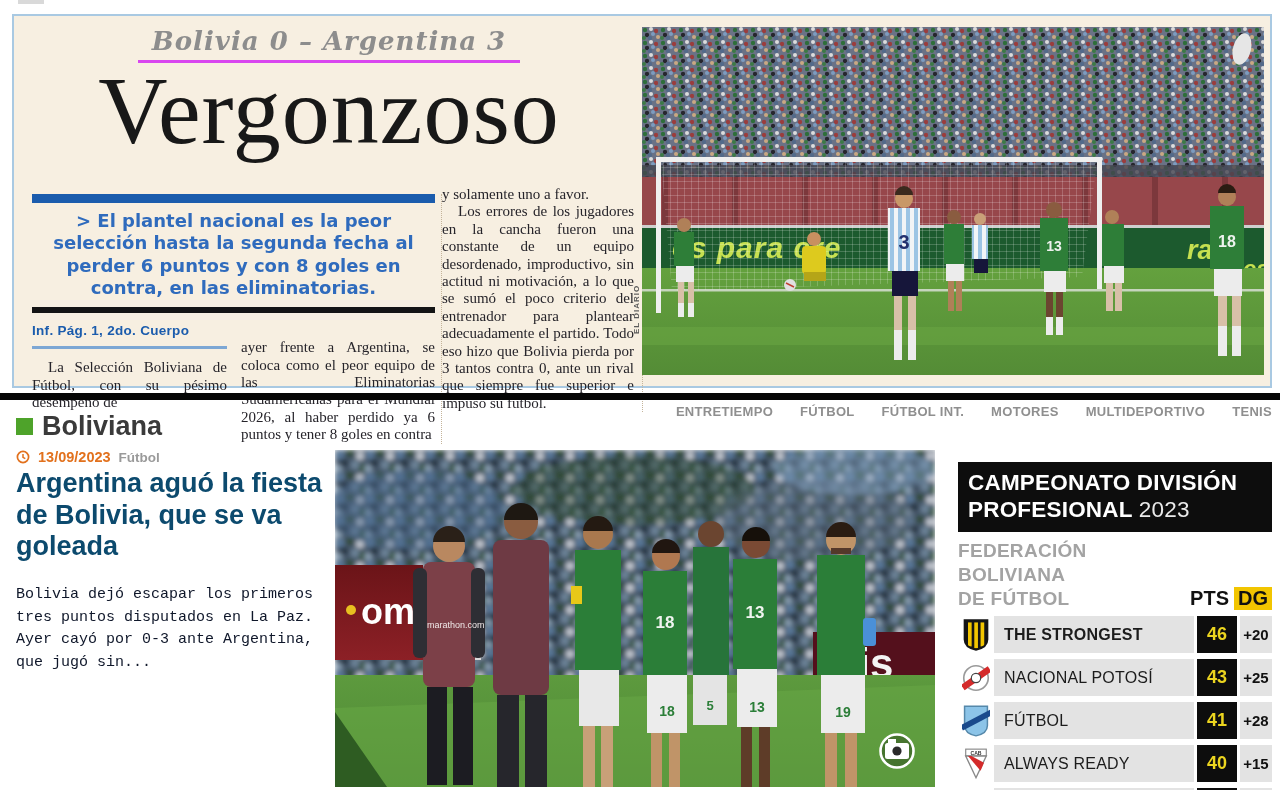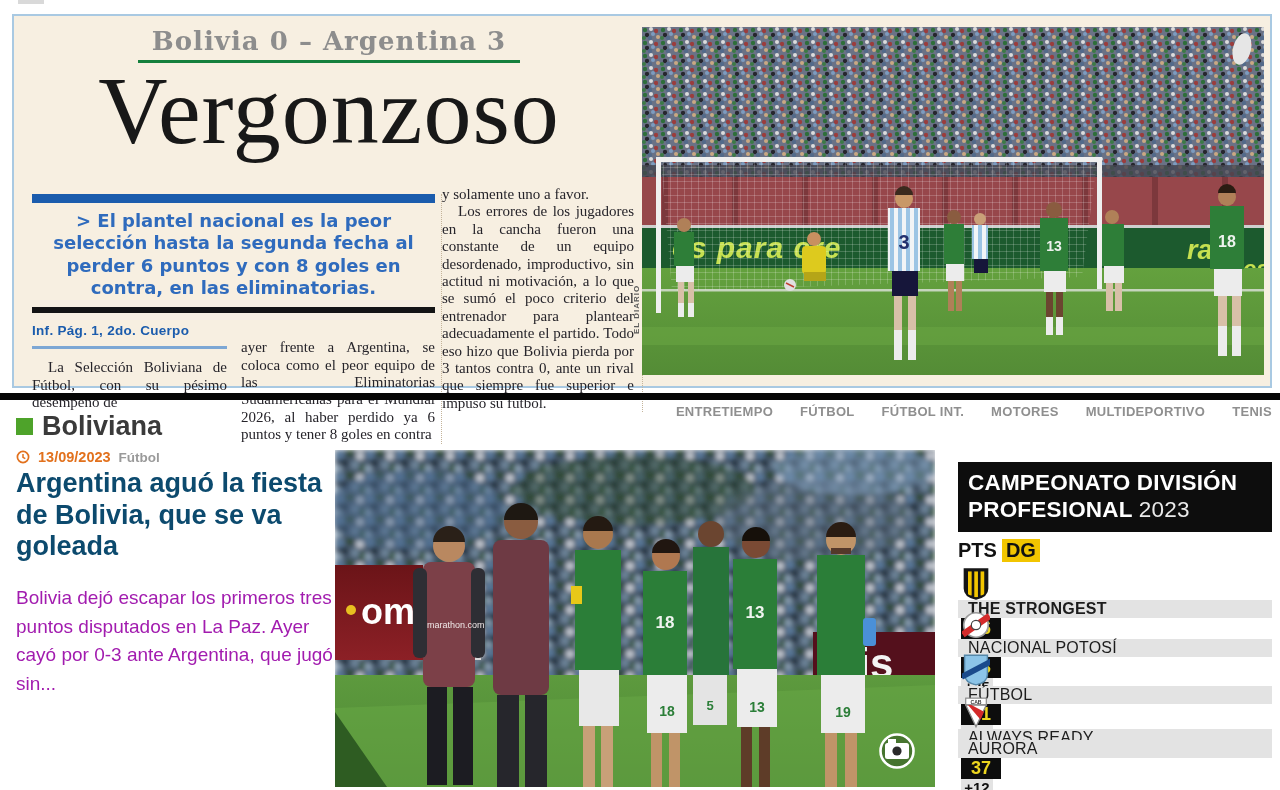--- a/index.html
+++ b/index.html
@@ -5,22 +5,22 @@
   html,body{margin:0;padding:0;}
   body{width:1280px;height:790px;position:relative;background:#fff;overflow:hidden;
        font-family:"Liberation Sans",sans-serif;}
   .abs{position:absolute;}
 
   
   .np-clip{left:12px;top:14px;width:1260px;height:374px;background:#f7efe1;
            border:2px solid #a9c9e2;box-sizing:border-box;}
   .np-headzone{left:15px;top:10px;width:600px;text-align:center;}
   .np-kicker{display:inline-block;font-family:"DejaVu Serif",serif;font-weight:bold;
-             font-size:26px;color:#8d8d8d;letter-spacing:1px;border-bottom:3px solid #15803d;
-             padding:0 14px 4px 14px;}
+             font-size:26px;color:#8d8d8d;letter-spacing:1px;border-bottom:3px solid #d946ef;
+             padding:0 14px 4px 14px;font-style:italic;}
   .np-headline{font-family:"Liberation Serif",serif;font-size:96px;line-height:.95;
                color:#181818;letter-spacing:1px;margin-top:2px;}
   .np-left{left:18px;top:178px;width:403px;}
   .np-bluebar{width:100%;height:9px;background:#1b5cad;}
   .np-subhead{margin-top:7px;font-family:"DejaVu Sans",sans-serif;font-weight:600;
               font-size:18px;line-height:1.24;color:#2f6bbd;text-align:center;}
   .np-blackbar{width:100%;height:6px;background:#141414;margin-top:8px;}
   .np-cols{display:flex;gap:14px;margin-top:10px;}
   .np-c1{width:195px;}
   .np-note{color:#1b5cad;font-weight:bold;font-size:13.5px;letter-spacing:.3px;}
@@ -42,36 +42,36 @@
 
   
   .sec{left:16px;top:411px;display:flex;align-items:center;gap:9px;}
   .sec-sq{width:17px;height:17px;background:#4ea32a;}
   .sec-title{font-size:27px;font-weight:bold;color:#3a3a3a;}
   .meta{left:16px;top:449px;display:flex;align-items:center;gap:8px;}
   .meta-date{color:#e2711d;font-weight:bold;font-size:14.5px;}
   .meta-cat{color:#9a9a9a;font-weight:bold;font-size:13.5px;}
   .art-title{left:16px;top:468px;width:320px;font-size:27px;line-height:1.17;
              font-weight:bold;color:#0c4a6e;cursor:pointer;}
-  .art-teaser{left:16px;top:584px;width:320px;font-family:Liberation Sans, sans-serif;
-              font-size:19px;line-height:1.5;color:#a21caf;}
+  .art-teaser{left:16px;top:584px;width:320px;font-family:Liberation Mono, monospace;
+              font-size:15px;line-height:1.5;color:#0f172a;}
   .art-photo{left:335px;top:450px;width:600px;height:337px;cursor:pointer;}
 
   
   .tbl{left:958px;top:462px;width:314px;}
   .tbl-head{background:#0d0d0d;color:#fff;padding:8px 10px 9px 10px;
             font-weight:bold;font-size:22.5px;line-height:1.18;letter-spacing:.2px;}
   .tbl-head .yr{font-weight:normal;color:#e9e9e9;}
   .tbl-sub{margin-top:7px;display:flex;justify-content:space-between;align-items:flex-end;}
   .fed{color:#a3a3a3;font-weight:bold;font-size:19px;line-height:1.25;letter-spacing:.3px;}
   .ptsdg{display:flex;align-items:flex-end;gap:5px;}
   .pts-h{font-weight:bold;font-size:20px;color:#111;}
   .dg-h{font-weight:bold;font-size:20px;color:#111;background:#f2c500;padding:0 4px;}
   .rows{margin-top:6px;display:flex;flex-direction:column;gap:6px;}
-  .row{display:flex;align-items:stretch;height:37px;flex-direction:column;}
+  .row{display:flex;align-items:stretch;height:37px;}
   .crest{width:36px;display:flex;align-items:center;justify-content:center;flex:none;}
   .cell-name{flex:1;background:#e3e3e3;display:flex;align-items:center;
              padding-left:10px;font-size:16px;color:#1c1c1c;letter-spacing:.2px;}
   .row.b .cell-name{font-weight:bold;}
   .cell-pts{width:40px;margin-left:3px;background:#0d0d0d;color:#ecd51f;font-weight:bold;
             font-size:18px;display:flex;align-items:center;justify-content:center;flex:none;}
   .cell-dg{width:32px;margin-left:3px;background:#e3e3e3;color:#111;font-weight:bold;
            font-size:15px;display:flex;align-items:center;justify-content:center;flex:none;}
   .topsliver{left:18px;top:0;width:26px;height:4px;background:#d9d9d9;}
 </style>
@@ -374,20 +374,24 @@
     <circle cx="562" cy="301" r="4.6" fill="#2a2a2a"></circle>
   </g>
 </svg>
 
 <div class="abs tbl">
   <div class="tbl-head">
     <span>CAMPEONATO DIVISIÓN</span><br>
     <span>PROFESIONAL</span> <span class="yr">2023</span>
   </div>
   <div class="tbl-sub">
+    <div class="fed">
+      <span>FEDERACIÓN BOLIVIANA</span><br>
+      <span>DE FÚTBOL</span>
+    </div>
     <div class="ptsdg">
       <span class="pts-h">PTS</span>
       <span class="dg-h">DG</span>
     </div>
   </div>
 
   <div class="rows">
     <div class="row b">
       <div class="crest">
         <svg width="28" height="32" viewBox="0 0 24 28">

